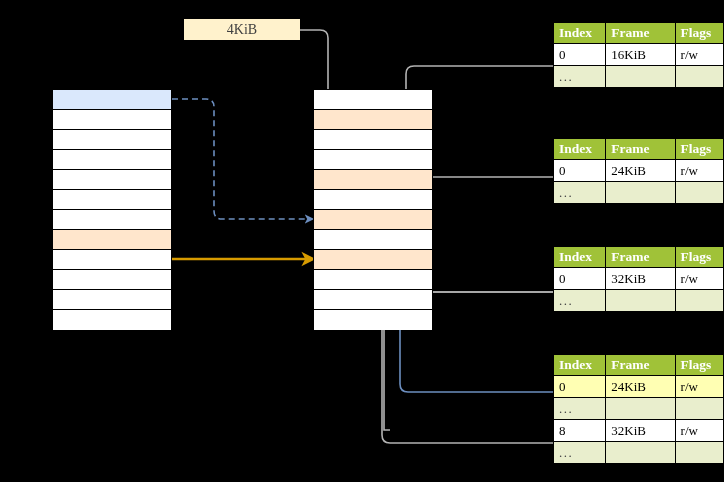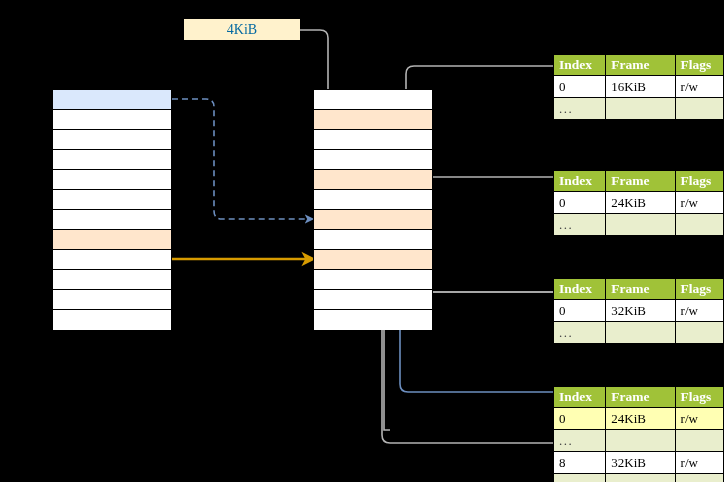--- a/index.html
+++ b/index.html
@@ -46,21 +46,20 @@
   .memrow.peach { background: #ffe6cc; }
 
   
   .ptable {
     position: absolute;
     border-collapse: collapse;
     border: 1px solid #000000;
     background: #c4b5fd;
     font-size: 13px;
     table-layout: fixed;
-    margin-top: 32px;
   }
   .ptable th {
     background: #a0c238;
     color: #ffffff;
     font-weight: bold;
     text-align: left;
     padding: 2px 5px;
     border: 1px solid #000000;
     font-size: 13.5px;
     height: 20px;
@@ -86,21 +85,21 @@
     background: #ffffb3;
   }
   .col-index { width: 58px; }
   .col-frame { width: 83px; }
   .col-flags { width: 53px; }
 
   
   .chip {
     position: absolute;
     background: #fff2cc;
-    color: #0369a1;
+    color: #404040;
     text-align: center;
     font-size: 14px;
     line-height: 21px;
     box-sizing: border-box;
   }
 </style>
 </head>
 <body>
 
 <div id="stage">

